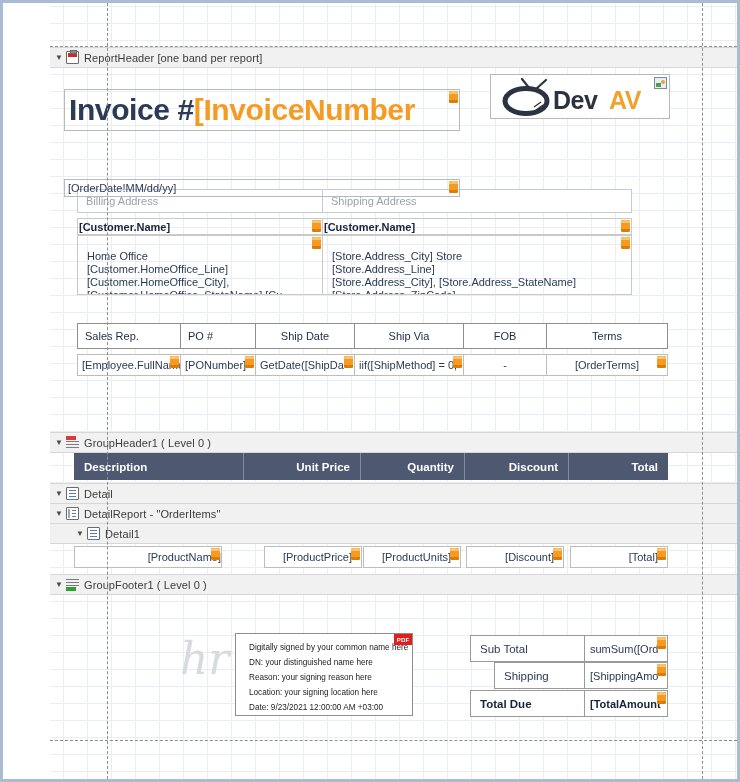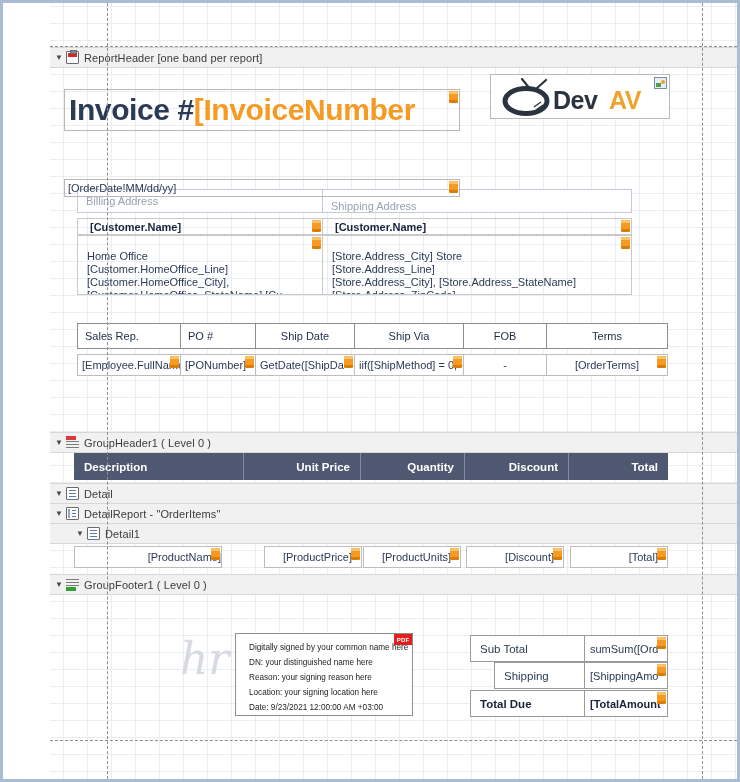--- a/index.html
+++ b/index.html
@@ -161,21 +161,21 @@
   .title-ctl .brk{ color:#f59a23; }
 
   .date-ctl{ padding-left:3px; font-size:11px; color:#2b3a55;margin-top:48px; }
   .addr-head{
     position:absolute; border:1px solid #c3cbd6;
     background:#ffffff; color:#97a3b4;
     font-size:11px; display:flex; align-items:center; padding-left:8px;
   }
   .addr-name{
     position:absolute; font-size:11px; font-weight:bold; color:#17233a;
-    display:flex; align-items:center; padding-left:12px;
+    display:flex; align-items:center; padding-left:1px;
     border:1px solid #c9c9c9;
   }
   .addr-body{
     position:absolute; font-size:11px; color:#2b3a55; line-height:13px;
     padding:1px 9px; border:1px solid #c9c9c9;
     white-space:pre-line; overflow:hidden;
   }
   .sr-th{
     position:absolute; border:1px solid #8e8e8e; background:#ffffff;
     font-size:11px; color:#1c2b45; display:flex; align-items:center;
@@ -335,21 +335,21 @@
         </g>
         <text x="57" y="31" font-family="'Liberation Sans', sans-serif" font-size="25" font-weight="bold" fill="#2b3340" letter-spacing="-0.5">Dev</text>
         <text x="113" y="31" font-family="'Liberation Sans', sans-serif" font-size="25" font-weight="bold" fill="#f0a22e" letter-spacing="-0.5">AV</text>
       </svg>
       <span class="img-mark"></span>
     </div>
 
     <div class="addr-head" style="left:27px; top:186px; width:246px; height:24px;">
       <span>Billing Address</span>
     </div>
-    <div class="addr-head" style="left:272px; top:186px; width:310px; height:24px;align-items:flex-end;">
+    <div class="addr-head" style="left:272px; top:186px; width:310px; height:24px;">
       <span>Shipping Address</span>
     </div>
 
     <div class="addr-name" style="left:27px; top:215px; width:246px; height:17px;">
       <span>[Customer.Name]</span>
       <span class="dbmark"></span>
     </div>
     <div class="addr-name" style="left:272px; top:215px; width:310px; height:17px;">
       <span>[Customer.Name]</span>
       <span class="dbmark"></span>

